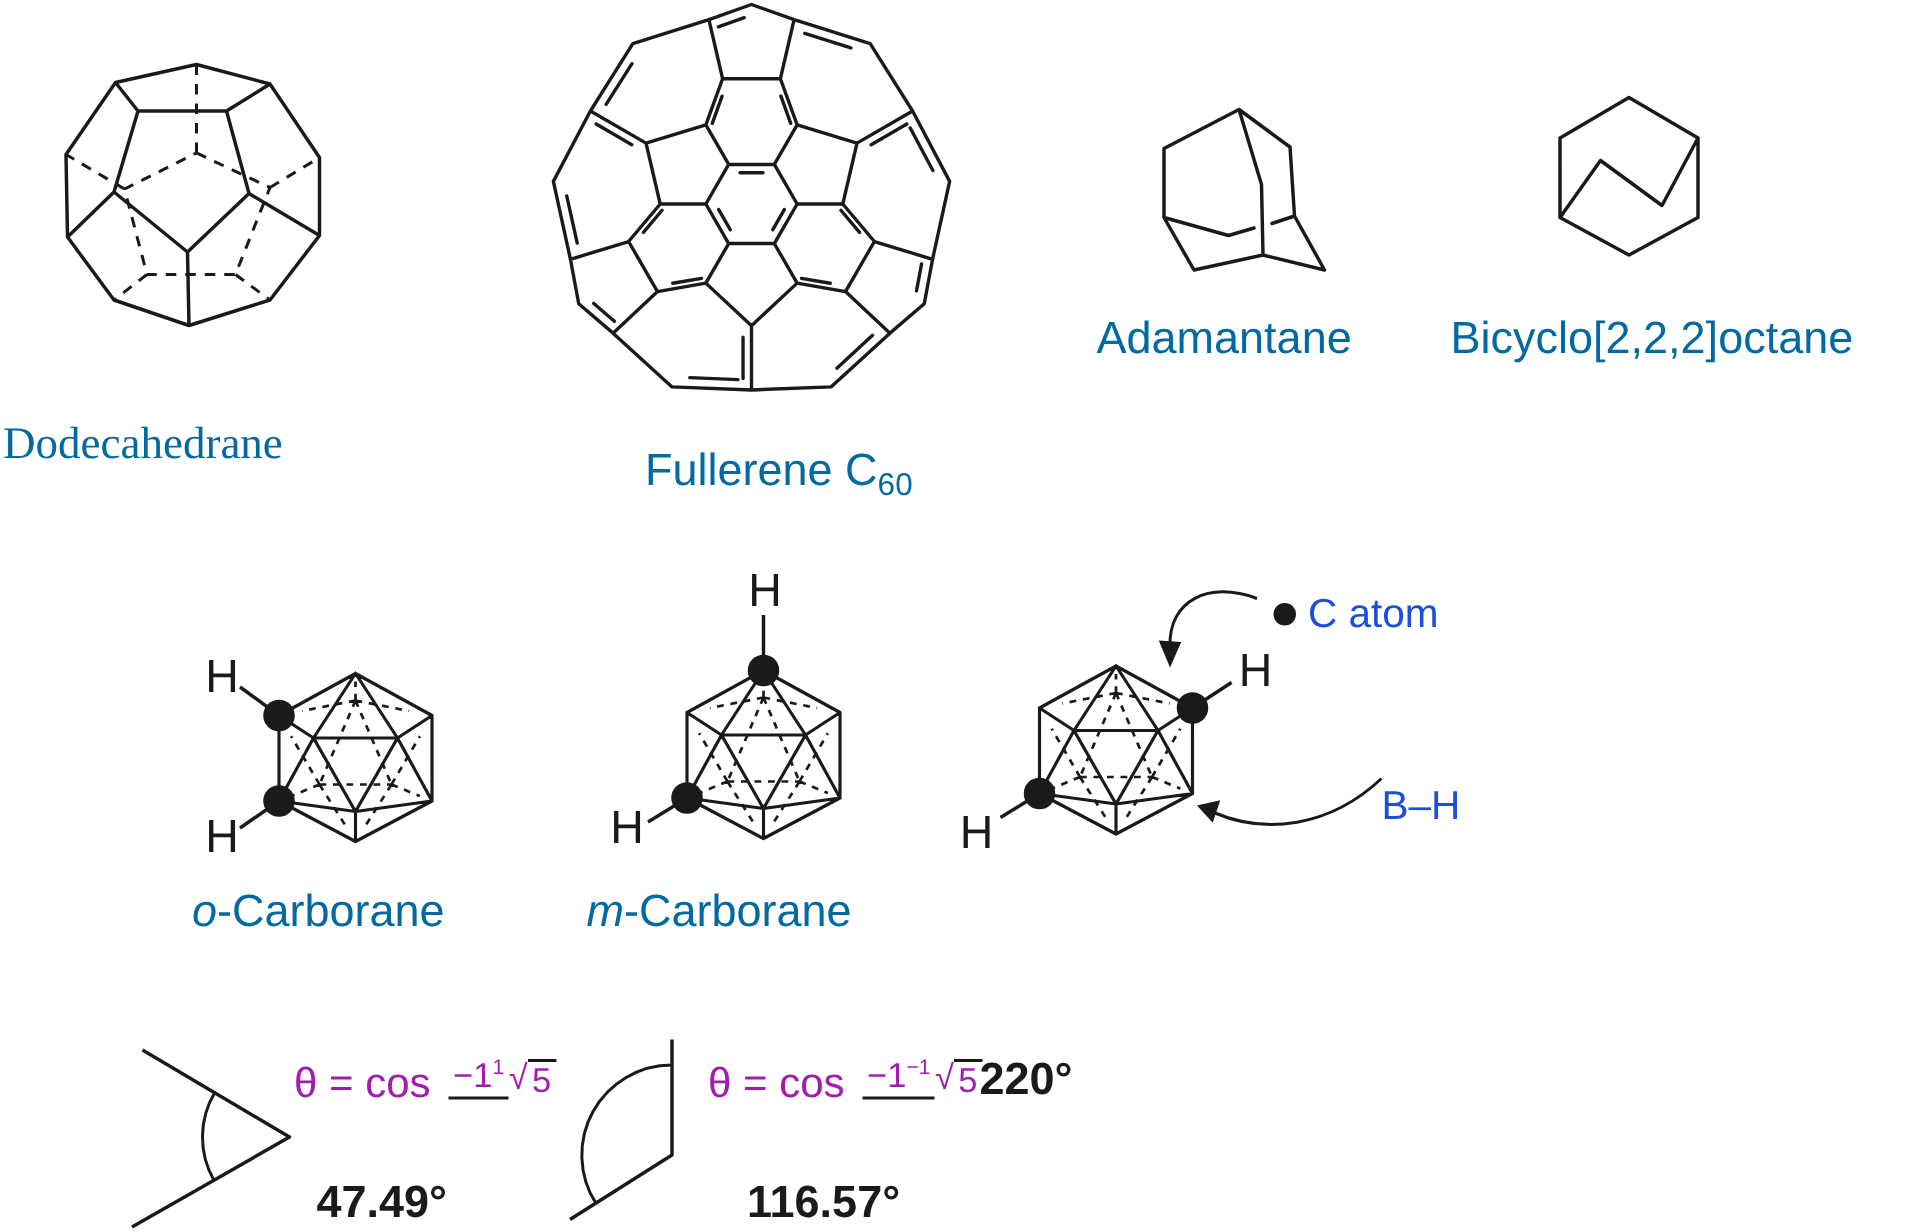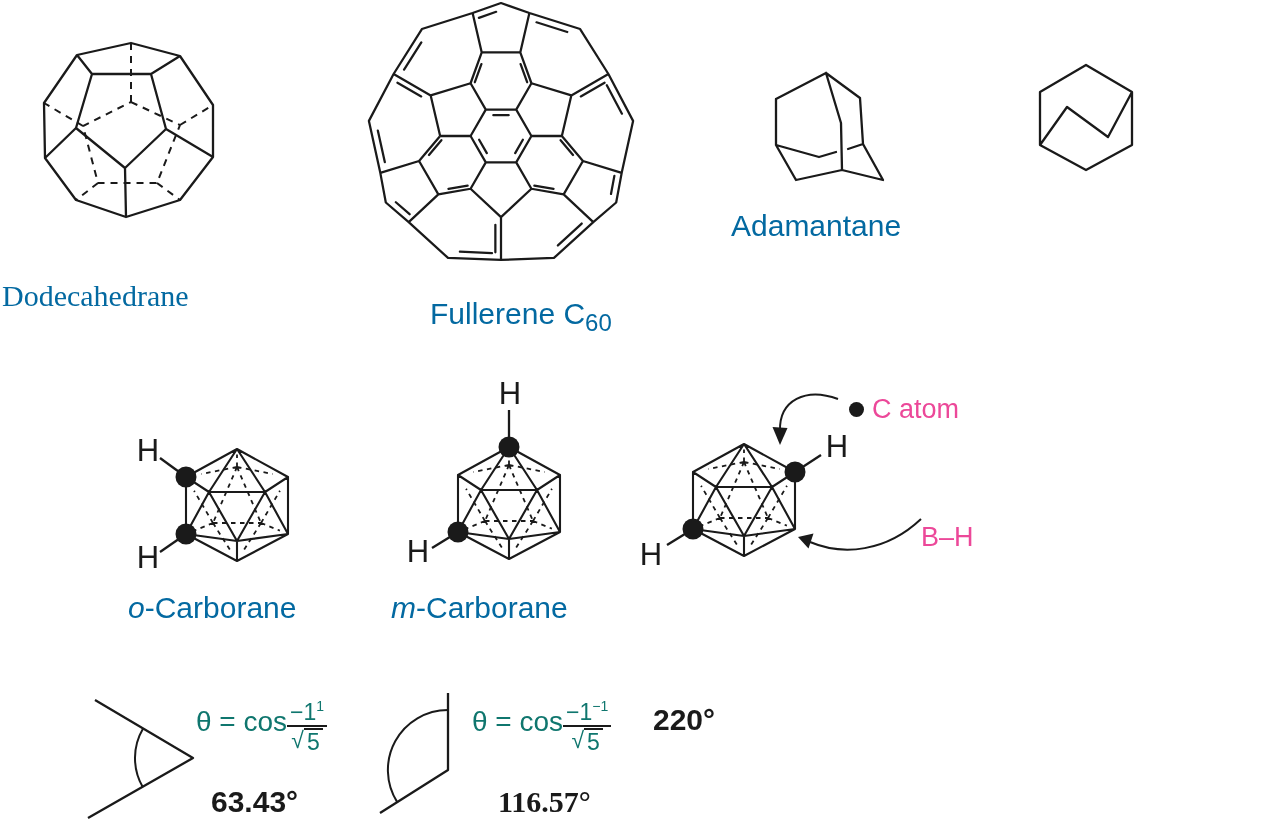--- a/index.html
+++ b/index.html
@@ -3,26 +3,26 @@
 <meta charset="utf-8">
 <style>
   html,body{margin:0;padding:0;background:#ffffff;}
   .canvas{
     position:relative;width:1271px;height:821px;background:#ffffff;overflow:hidden;
     font-family:"Liberation Sans","DejaVu Sans",sans-serif;color:#1a1a1a;
   }
   .canvas svg{position:absolute;left:0;top:0;}
   .struct-label{position:absolute;font-size:30px;color:#0369a1;white-space:nowrap;}
   .struct-label .pfx{font-style:italic;}
-  .struct-label sub{font-size:24px;}
-  .annot{position:absolute;font-size:27px;color:#ec4899;white-space:nowrap;line-height:37px;}
+  .struct-label sub{font-size:21px;}
+  .annot{position:absolute;font-size:27px;color:#1d4ed8;white-space:nowrap;line-height:37px;}
   .bullet{position:absolute;width:15px;height:15px;border-radius:50%;background:#1a1a1a;}
-  .formula{position:absolute;display:flex;color:#0f766e;white-space:nowrap;}
+  .formula{position:absolute;display:flex;color:#a21caf;white-space:nowrap;}
   .formula .lhs{font-size:28px;margin-top:7px;}
-  .frac{display:inline-flex;flex-direction:column;align-items:center;margin-left:0;font-size:23px;line-height:1.08;}
+  .frac{display:inline-flex;align-items:center;margin-left:12px;font-size:23px;line-height:1.08;}
   .frac .num{border-bottom:2.5px solid #1a1a1a;padding:0 3px 1px 3px;}
   .frac .num sup{font-size:14px;}
   .frac .den{display:inline-flex;align-items:flex-start;padding-top:1px;}
   .frac .den .radicand{border-top:2.3px solid #1a1a1a;padding:0 3px;}
   .angle-result{position:absolute;font-size:30px;font-weight:bold;color:#1a1a1a;white-space:nowrap;}
 </style>
 </head>
 <body>
 
 <div class="canvas">
@@ -138,20 +138,21 @@
       <path d="M448,710 A60,60 0 0 0 397.2,802.1" stroke-width="2"></path>
     </g>
   </svg>
 
   <div class="struct-label" style="left:2px;top:279px;font-family:Liberation Serif, serif;"><span>Dodecahedrane</span></div>
 
   <div class="struct-label" style="left:430px;top:297px;"><span>Fullerene C</span><sub>60</sub></div>
 
   <div class="struct-label" style="left:731px;top:209px;"><span>Adamantane</span></div>
 
+  <div class="struct-label" style="left:967px;top:209px;"><span>Bicyclo[2,2,2]octane</span></div>
 
   <div class="struct-label" style="left:391px;top:591px;"><span class="pfx">m</span><span>-Carborane</span></div>
 
   <div class="struct-label" style="left:128px;top:591px;"><span class="pfx">o</span><span>-Carborane</span></div>
 
 
   <span class="bullet" style="left:849px;top:402px;"></span>
   <div class="annot" style="left:872px;top:391px;"><span>C atom</span></div>
 
   <div class="annot" style="left:921px;top:482px;"><br><span>B–H</span></div>
@@ -159,28 +160,28 @@
   <div class="formula" style="left:196px;top:699px;">
     <span class="lhs">θ = cos</span>
     <span class="frac">
       <span class="num"><span>−1</span><sup>1</sup></span>
       <span class="den">
           <span>√</span>
           <span class="radicand">5</span>
         </span>
     </span>
   </div>
-  <div class="angle-result" style="left:211px;top:785px;"><span>63.43°</span></div>
+  <div class="angle-result" style="left:211px;top:785px;"><span>47.49°</span></div>
 
   <div class="formula" style="left:472px;top:699px;">
     <span class="lhs">θ = cos</span>
     <span class="frac">
       <span class="num"><span>−1</span><sup>−1</sup></span>
       <span class="den">
           <span>√</span>
           <span class="radicand">5</span>
         </span>
     </span>
   </div>
   <div class="angle-result" style="left:653px;top:703px;"><span>220°</span></div>
-  <div class="angle-result" style="left:498px;top:785px;font-family:Liberation Serif, serif;"><span>116.57°</span></div>
+  <div class="angle-result" style="left:498px;top:785px;"><span>116.57°</span></div>
 
 </div>
 
 </body></html>

